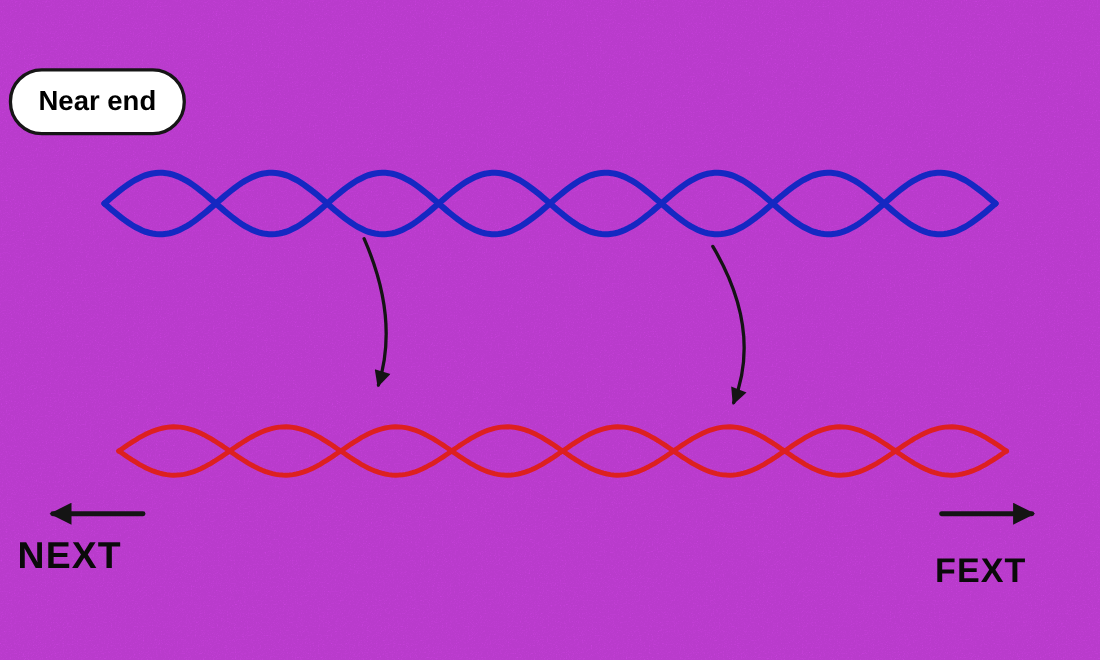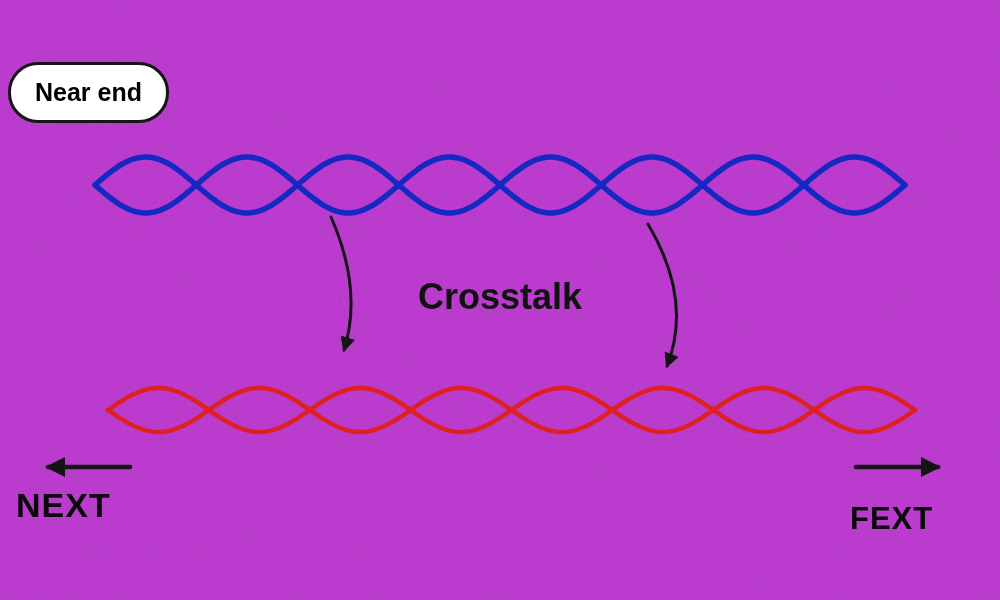--- a/index.html
+++ b/index.html
@@ -63,18 +63,17 @@
 
     <path class="curve-arrow" d="M331,217 Q363,290 344,350" marker-end="url(#ah)" stroke="#141414"></path>
     <path class="curve-arrow" d="M648,224 Q693,300 667,366" marker-end="url(#ah)" stroke="#141414"></path>
 
     <path class="flat-arrow" d="M130,467 L48,467" marker-end="url(#ah2)" stroke="#141414"></path>
     <path class="flat-arrow" d="M856,467 L938,467" marker-end="url(#ah2)" stroke="#141414"></path>
   </svg>
 
   <div class="endpoint near">Near end</div>
 
-  <div class="crosstalk">Crosstalk</div>
 
   <div class="corner-label fext">FEXT</div>
   <div class="corner-label next">NEXT</div>
 
 </div>
 
 </body></html>

